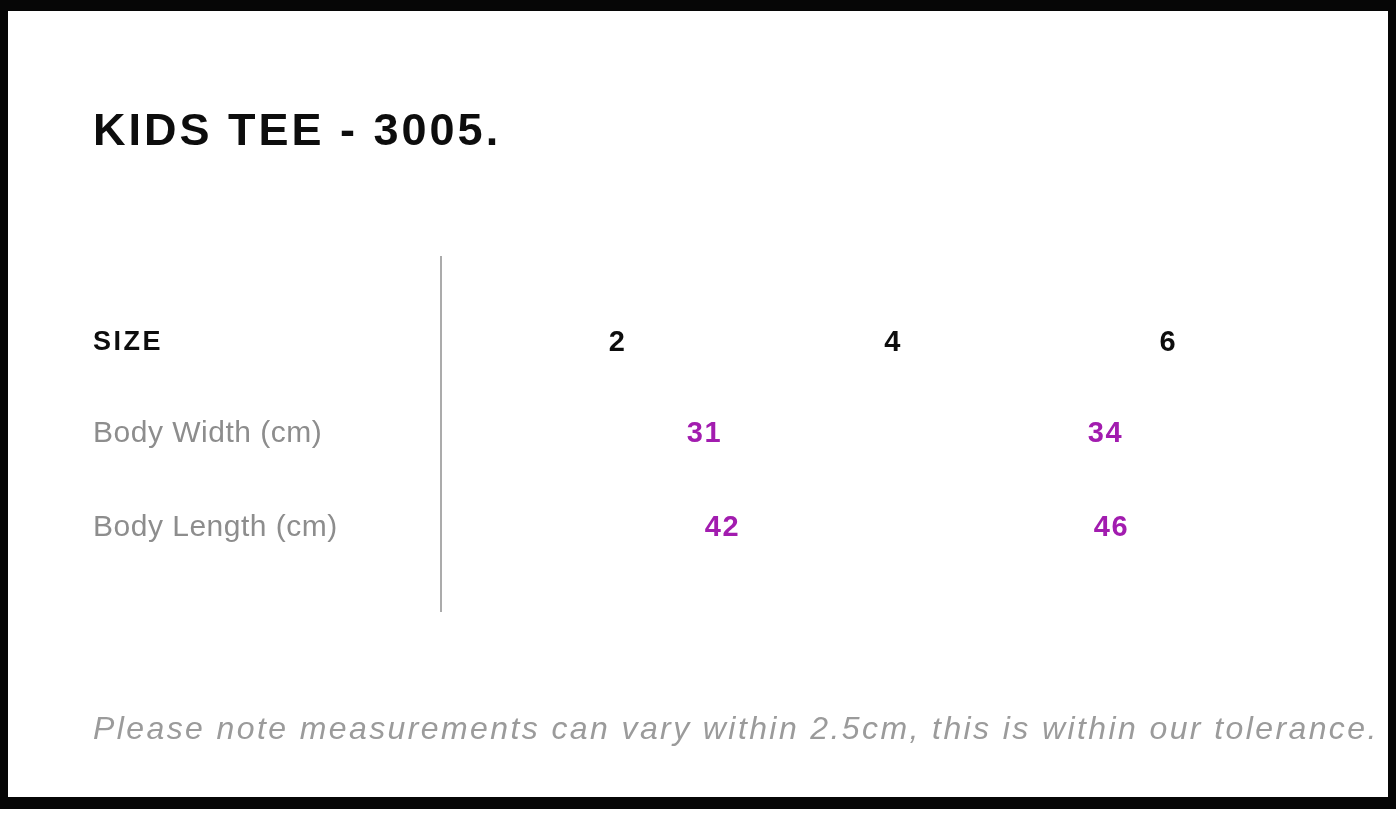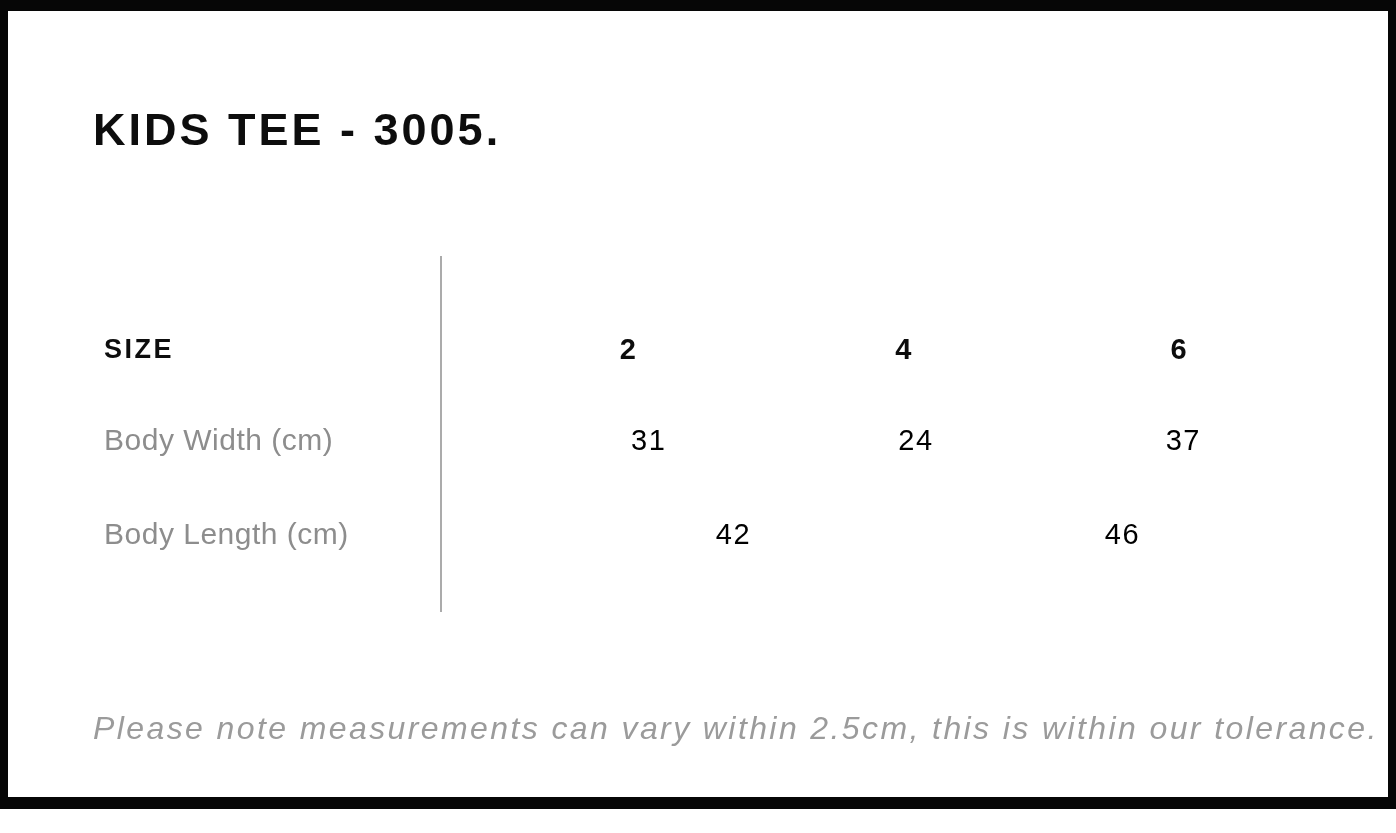--- a/index.html
+++ b/index.html
@@ -29,27 +29,26 @@
     white-space: nowrap;
   }
   .divider-line {
     position: absolute;
     left: 432px; top: 245px;
     width: 2px; height: 356px;
     background: #ababab;
   }
   .t-row {
     position: absolute;
-    left: 96px;
+    left: 85px;
     width: 1213px;
     display: flex;
     align-items: flex-end;
     line-height: 32px;
     white-space: nowrap;
-    margin-top: 8px;
   }
   .t-row.header-row  { top: 314px; }
   .t-row.width-row   { top: 405px; gap: 24px; }
   .t-row.length-row  { top: 499px; gap: 48px; }
   .label-cell {
     width: 347px;
     flex: 0 0 347px;
     text-align: left;
   }
   .size-label {
@@ -67,21 +66,22 @@
   .data-area {
     flex: 1;
     display: flex;
     padding-left: 40px;
   }
   .data-cell {
     flex: 1;
     text-align: center;
     font-size: 29px;
     letter-spacing: 1.5px;
-    color: #000000;
+    color: #a21caf;
+    font-weight: bold;
   }
   .data-cell.size-header { font-weight: bold; color: #0d0d0d; }
   .tolerance-note {
     position: absolute;
     left: 85px; top: 705px;
     font-size: 32px;
     font-style: italic;
     letter-spacing: 2.4px;
     line-height: 24px;
     color: #9b9b9b;
@@ -103,22 +103,21 @@
       <div class="data-cell size-header">2</div>
       <div class="data-cell size-header">4</div>
       <div class="data-cell size-header">6</div>
     </div>
   </div>
 
   <div class="t-row width-row">
     <div class="label-cell row-label">Body Width (cm)</div>
     <div class="data-area">
       <div class="data-cell">31</div>
-      <div class="data-cell">24</div>
-      <div class="data-cell">37</div>
+      <div class="data-cell">34</div>
     </div>
   </div>
 
   <div class="t-row length-row">
     <div class="label-cell row-label">Body Length (cm)</div>
     <div class="data-area">
       <div class="data-cell">42</div>
       <div class="data-cell">46</div>
     </div>
   </div>

